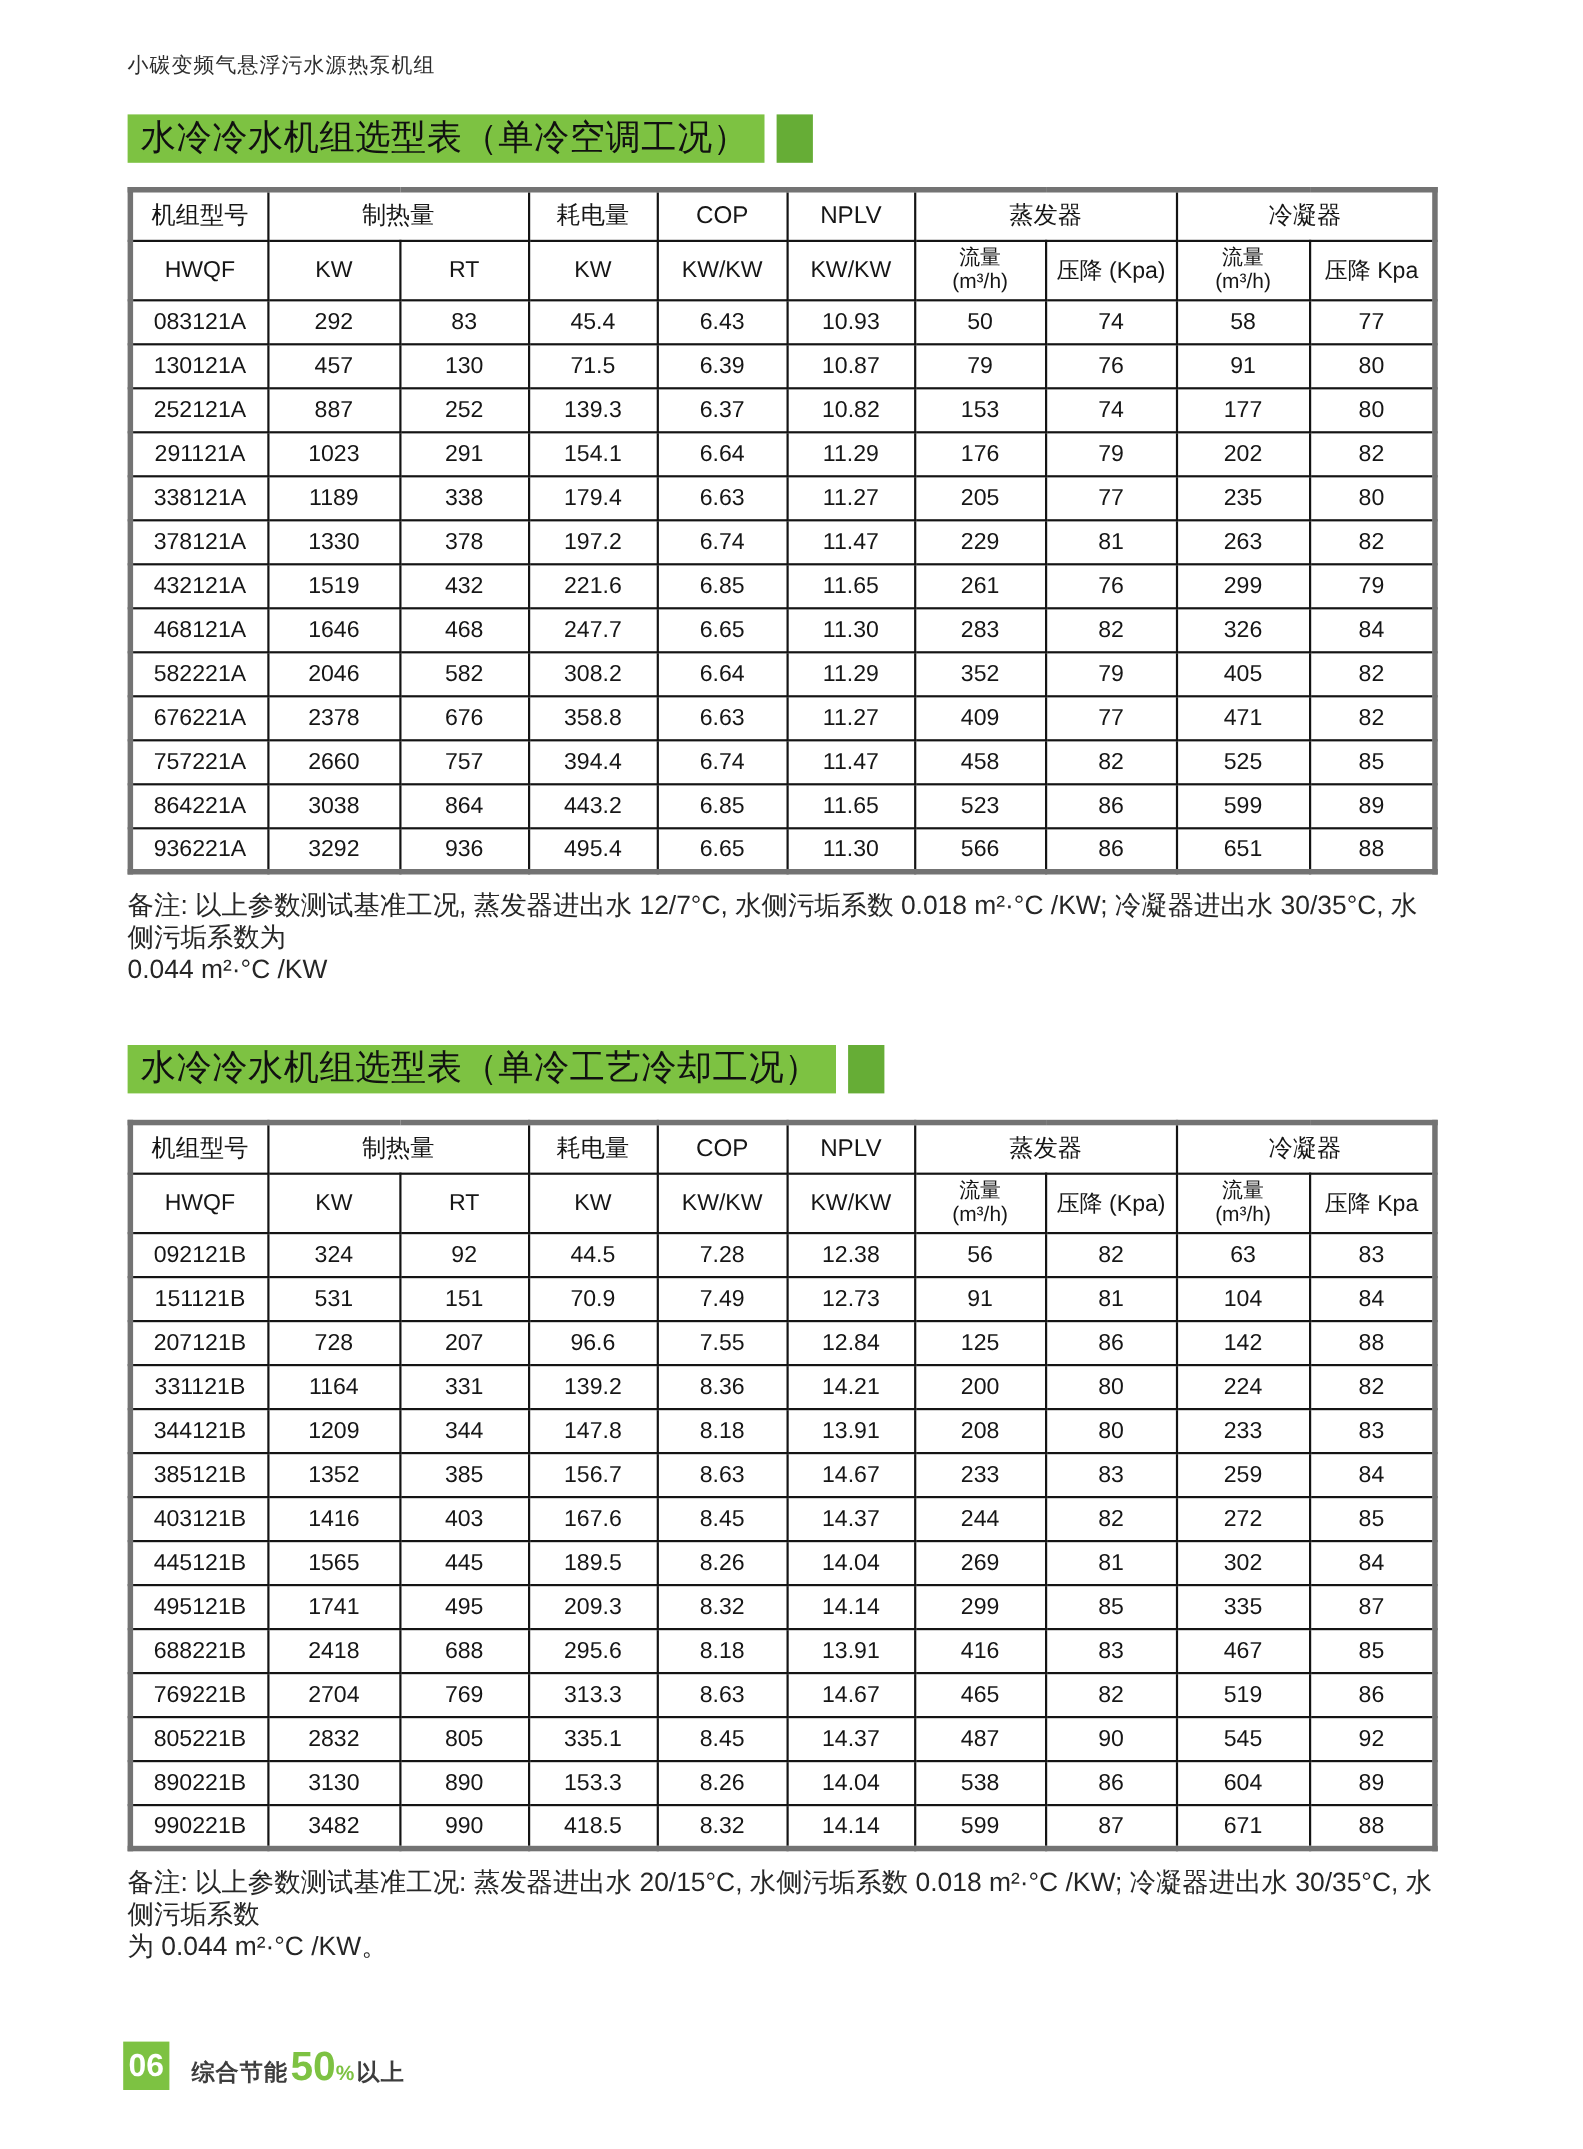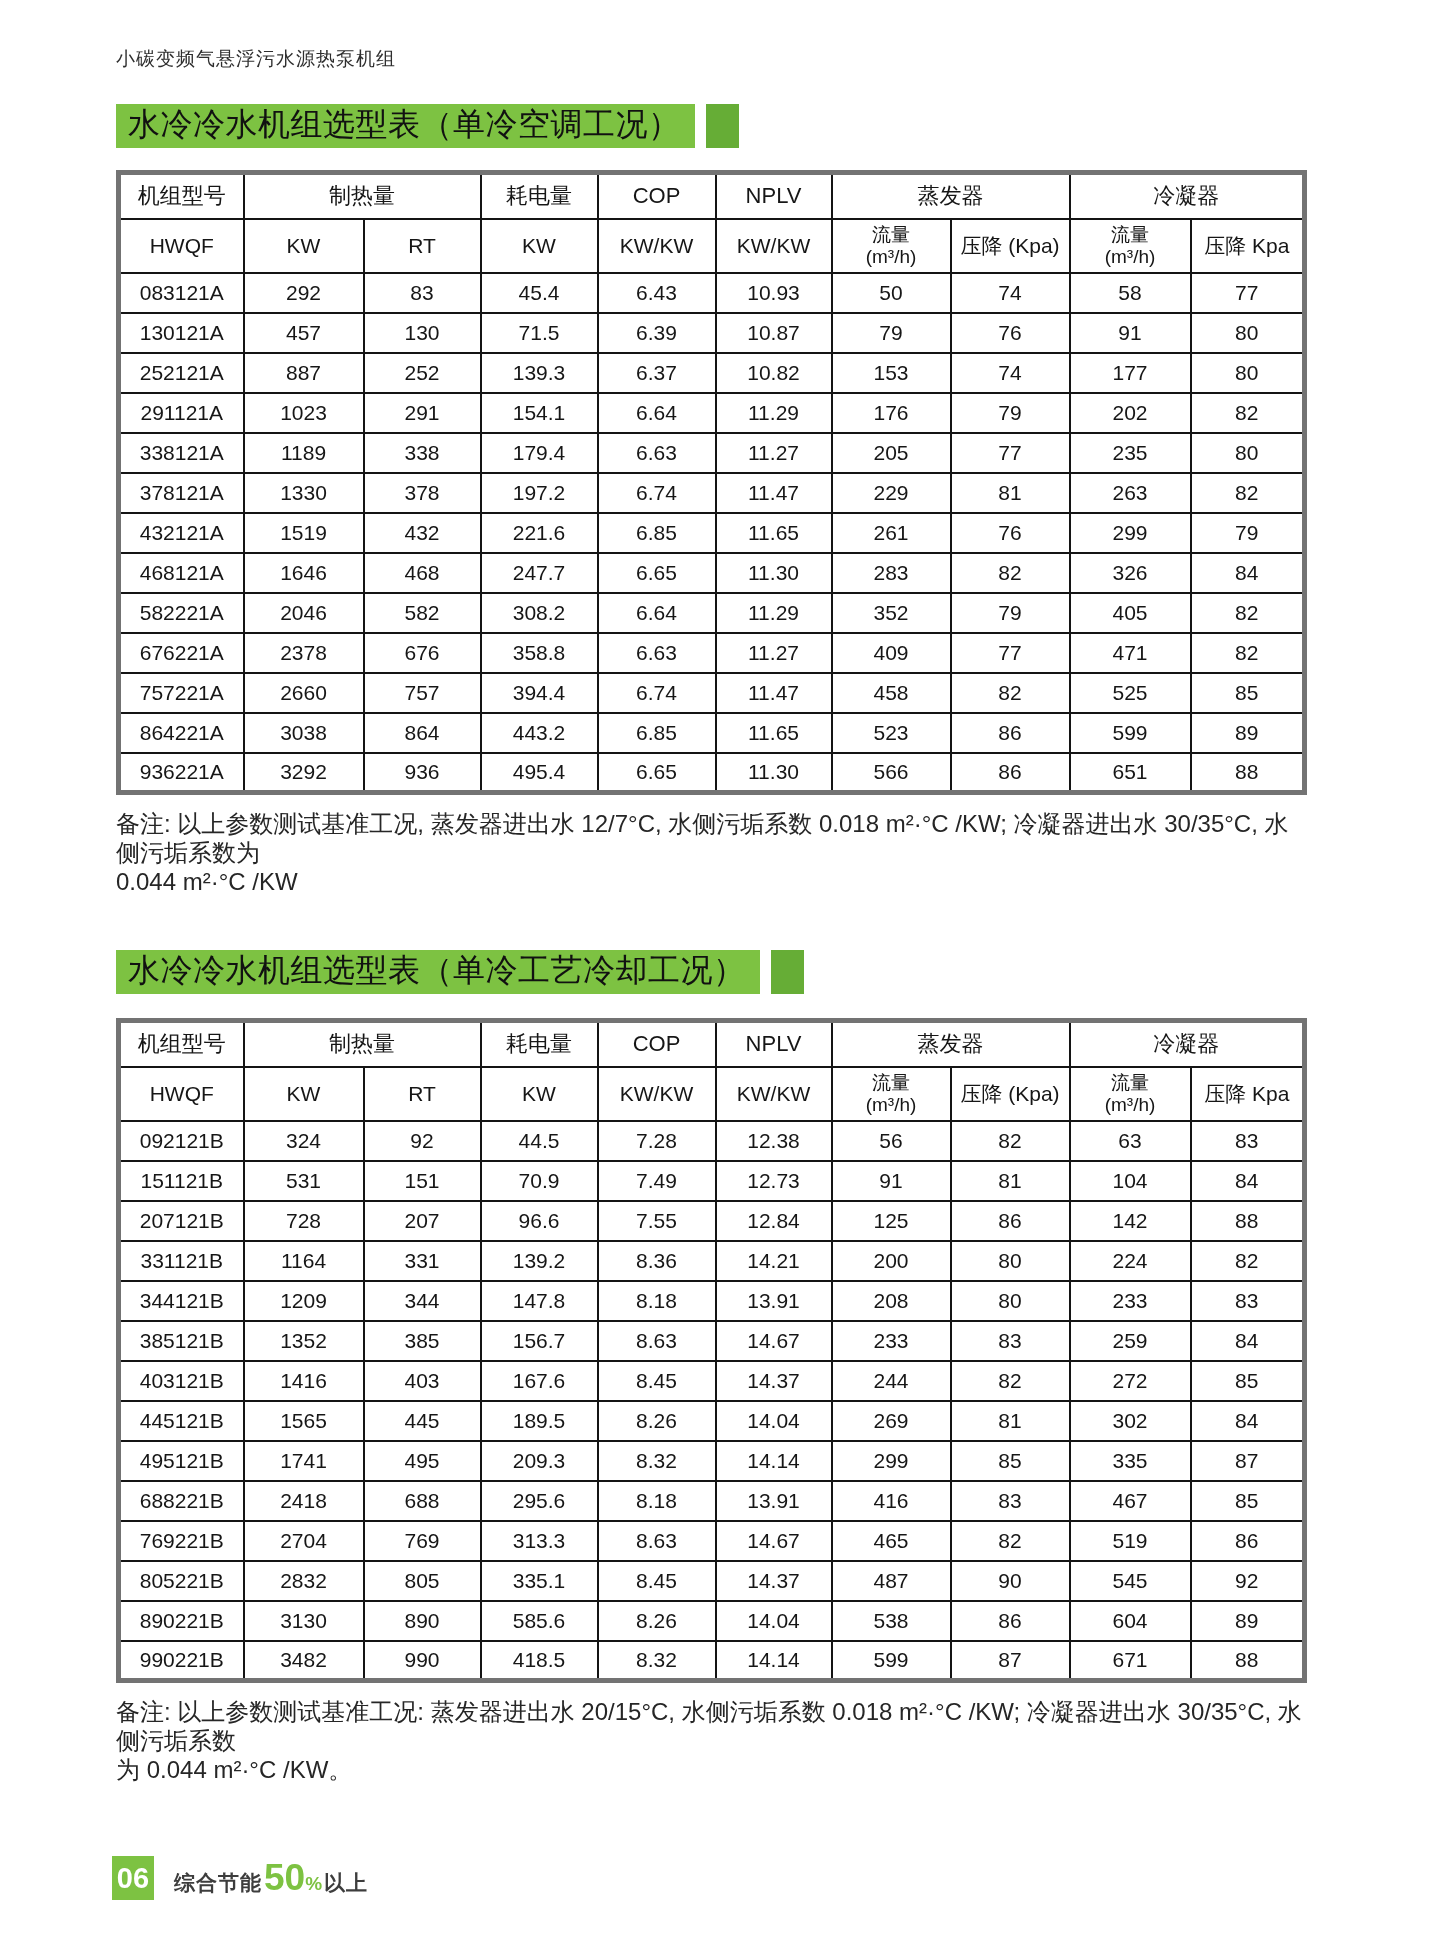--- a/index.html
+++ b/index.html
@@ -69,21 +69,21 @@
     width: 1196px;
     font-size: 24px;
     line-height: 29px;
     color: #262626;
   }
   .footer {
     position: absolute;
     left: 112px;
     top: 1856px;
     display: flex;
-    align-items: center;
+    align-items: flex-end;
   }
   .page-num {
     display: inline-flex;
     align-items: center;
     justify-content: center;
     width: 42px;
     height: 44px;
     background: var(--accent, #7dc242);
     color: #ffffff;
     font-size: 29px;
@@ -513,21 +513,21 @@
           <td>14.37</td>
           <td>487</td>
           <td>90</td>
           <td>545</td>
           <td>92</td>
         </tr>
         <tr>
           <td>890221B</td>
           <td>3130</td>
           <td>890</td>
-          <td>585.6</td>
+          <td>153.3</td>
           <td>8.26</td>
           <td>14.04</td>
           <td>538</td>
           <td>86</td>
           <td>604</td>
           <td>89</td>
         </tr>
         <tr>
           <td>990221B</td>
           <td>3482</td>

